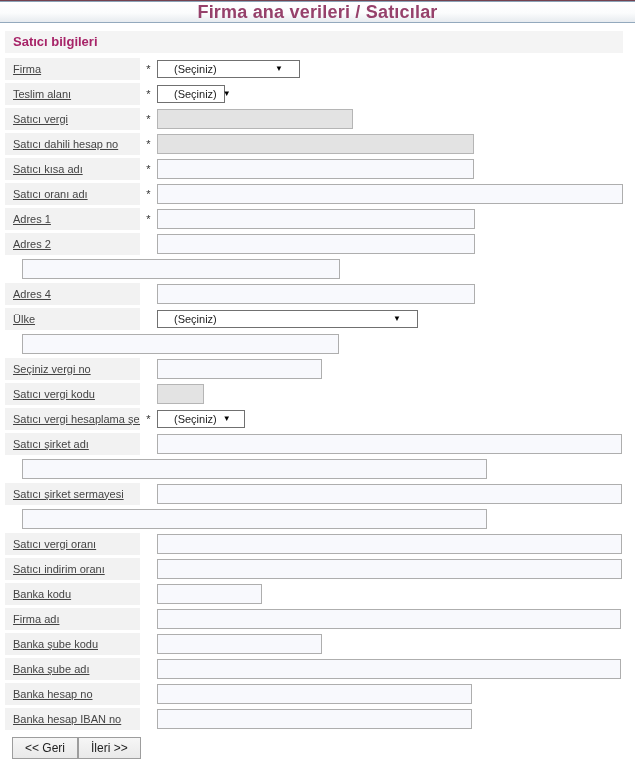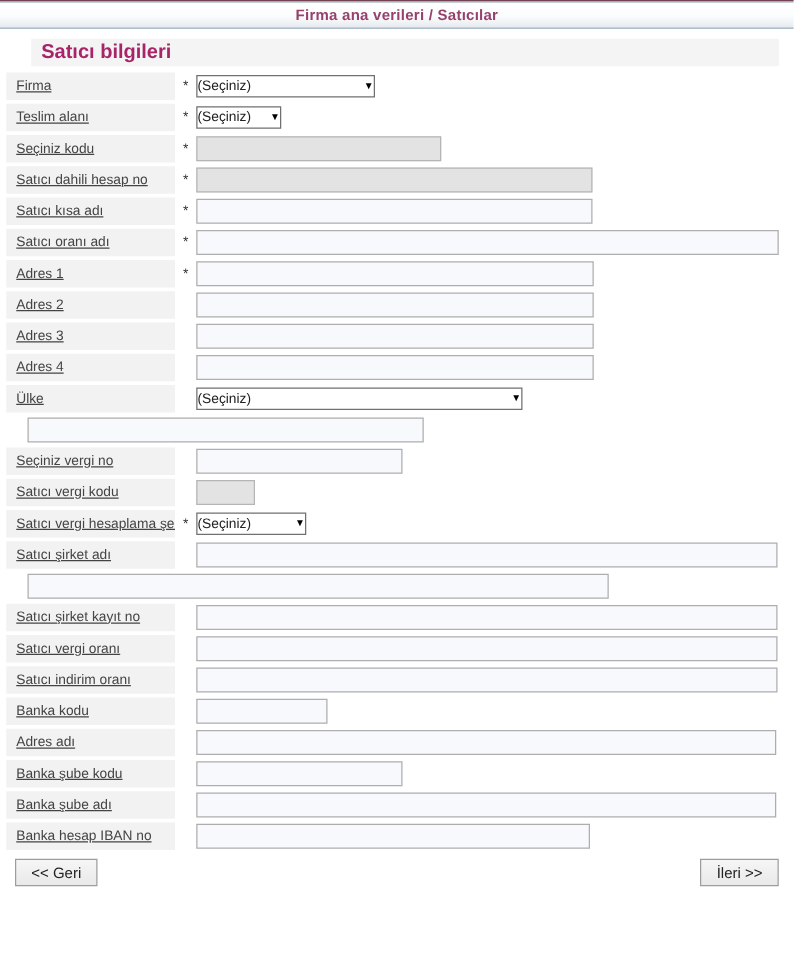--- a/index.html
+++ b/index.html
@@ -8,27 +8,27 @@
     font-family:"Liberation Sans",sans-serif;font-size:11px;color:#444;
   }
   .topstrip{height:1px;background:#74414f;}
   .topbar{
     height:20px;
     border-top:1px solid #8ba2b7;border-bottom:1px solid #93a9bd;
     background:linear-gradient(#ffffff 0%,#fbfcfd 55%,#e7ebef 100%);
     display:flex;align-items:center;justify-content:center;
   }
   .topbar-title{
-    font-size:12px;font-weight:bold;color:#96416b;letter-spacing:.2px;
+    font-size:18px;font-weight:bold;color:#96416b;letter-spacing:.2px;
   }
   .content{padding:8px 12px 0 5px;}
   .section-title{
     height:22px;line-height:22px;background:#f4f4f4;
     padding-left:8px;margin-bottom:3px;
-    font-size:16px;font-weight:bold;color:#a72468;margin-left:20px;
+    font-size:13px;font-weight:bold;color:#a72468;
   }
   .form-row{height:25px;display:flex;align-items:center;}
   .label-cell{
     width:135px;min-width:135px;height:22px;line-height:22px;
     background:#f2f2f2;padding-left:8px;box-sizing:border-box;
     white-space:nowrap;overflow:hidden;color:#444;text-decoration:underline;
   }
   .req-cell{
     width:17px;min-width:17px;text-align:center;color:#333;
     font-size:11px;line-height:22px;
@@ -36,27 +36,27 @@
   .field-cell{flex:1;display:flex;align-items:center;}
   .text-input{
     height:20px;box-sizing:border-box;border:1px solid #aeaeae;
     background:#f8f9fd;font-family:"Liberation Sans",sans-serif;
     font-size:11px;color:#333;padding:0 3px;
   }
   .text-input.disabled{background:#e3e3e3;border-color:#b5b5b5;}
   .select-box{
     height:18px;box-sizing:border-box;border:1px solid #707070;
     background:#ffffff;display:flex;align-items:center;
-    justify-content:space-between;padding:0 0;cursor:default;
+    justify-content:space-between;padding:0 16px;cursor:default;
   }
   .select-text{font-size:11px;color:#222;white-space:nowrap;}
   .select-arrow{font-size:8px;color:#000;margin-left:6px;}
   .footer{
     margin-top:6px;padding-left:7px;
-    display:flex;align-items:center;justify-content:space-between;
+    display:flex;align-items:center;
   }
   .btn{
     height:22px;box-sizing:border-box;border:1px solid #9d9d9d;
     background:linear-gradient(#f6f6f6,#e9e9e9);
     font-family:"Liberation Sans",sans-serif;font-size:12px;color:#222;
     padding:0 12px;cursor:pointer;
   }
 </style>
 </head>
 <body>
@@ -85,21 +85,21 @@
         <div class="label-cell">Teslim alanı</div>
         <div class="req-cell">*</div>
         <div class="field-cell">
           <div class="select-box" style="width: 68px;">
             <span class="select-text">(Seçiniz)</span>
             <span class="select-arrow">▼</span>
           </div>
         </div>
       </div>
       <div class="form-row">
-        <div class="label-cell">Seçiniz kodu</div>
+        <div class="label-cell">Satıcı vergi</div>
         <div class="req-cell">*</div>
         <div class="field-cell">
           <input type="text" class="text-input disabled" disabled="" style="width: 196px;">
         </div>
       </div>
       <div class="form-row">
         <div class="label-cell">Satıcı dahili hesap no</div>
         <div class="req-cell">*</div>
         <div class="field-cell">
           <input type="text" class="text-input disabled" disabled="" style="width: 317px;">
@@ -127,21 +127,20 @@
         </div>
       </div>
       <div class="form-row">
         <div class="label-cell">Adres 2</div>
         <div class="req-cell"></div>
         <div class="field-cell">
           <input type="text" class="text-input" style="width: 318px;">
         </div>
       </div>
       <div class="form-row">
-        <div class="label-cell">Adres 3</div>
         <div class="req-cell"></div>
         <div class="field-cell">
           <input type="text" class="text-input" style="width: 318px;">
         </div>
       </div>
       <div class="form-row">
         <div class="label-cell">Adres 4</div>
         <div class="req-cell"></div>
         <div class="field-cell">
           <input type="text" class="text-input" style="width: 318px;">
@@ -194,21 +193,27 @@
           <input type="text" class="text-input" style="width: 465px;">
         </div>
       </div>
       <div class="form-row">
         <div class="req-cell"></div>
         <div class="field-cell">
           <input type="text" class="text-input" style="width: 465px;">
         </div>
       </div>
       <div class="form-row">
-        <div class="label-cell">Satıcı şirket kayıt no</div>
+        <div class="label-cell">Satıcı şirket sermayesi</div>
+        <div class="req-cell"></div>
+        <div class="field-cell">
+          <input type="text" class="text-input" style="width: 465px;">
+        </div>
+      </div>
+      <div class="form-row">
         <div class="req-cell"></div>
         <div class="field-cell">
           <input type="text" class="text-input" style="width: 465px;">
         </div>
       </div>
       <div class="form-row">
         <div class="label-cell">Satıcı vergi oranı</div>
         <div class="req-cell"></div>
         <div class="field-cell">
           <input type="text" class="text-input" style="width: 465px;">
@@ -222,38 +227,45 @@
         </div>
       </div>
       <div class="form-row">
         <div class="label-cell">Banka kodu</div>
         <div class="req-cell"></div>
         <div class="field-cell">
           <input type="text" class="text-input" style="width: 105px;">
         </div>
       </div>
       <div class="form-row">
-        <div class="label-cell">Adres adı</div>
+        <div class="label-cell">Firma adı</div>
         <div class="req-cell"></div>
         <div class="field-cell">
           <input type="text" class="text-input" style="width: 464px;">
         </div>
       </div>
       <div class="form-row">
         <div class="label-cell">Banka şube kodu</div>
         <div class="req-cell"></div>
         <div class="field-cell">
           <input type="text" class="text-input" style="width: 165px;">
         </div>
       </div>
       <div class="form-row">
         <div class="label-cell">Banka şube adı</div>
         <div class="req-cell"></div>
         <div class="field-cell">
           <input type="text" class="text-input" style="width: 464px;">
+        </div>
+      </div>
+      <div class="form-row">
+        <div class="label-cell">Banka hesap no</div>
+        <div class="req-cell"></div>
+        <div class="field-cell">
+          <input type="text" class="text-input" style="width: 315px;">
         </div>
       </div>
       <div class="form-row">
         <div class="label-cell">Banka hesap IBAN no</div>
         <div class="req-cell"></div>
         <div class="field-cell">
           <input type="text" class="text-input" style="width: 315px;">
         </div>
       </div>
     </div>

